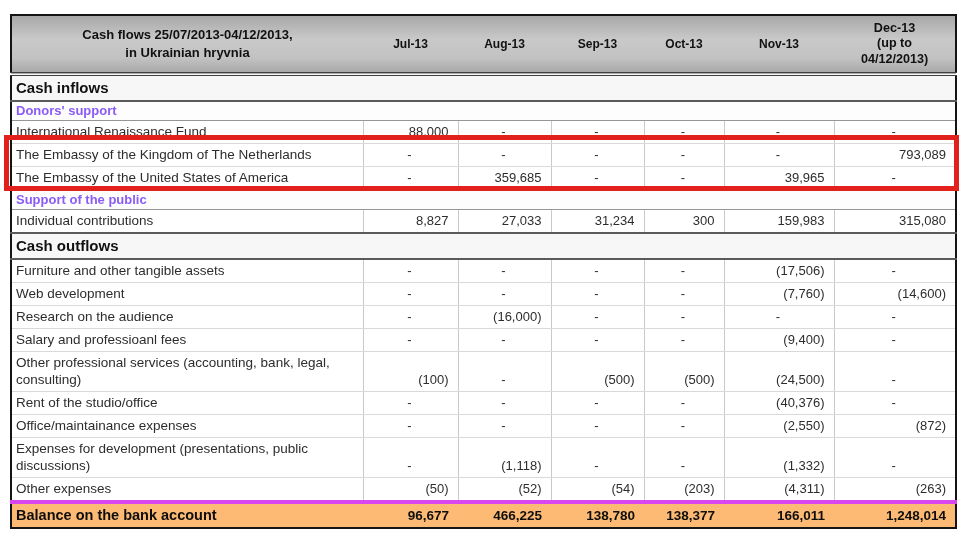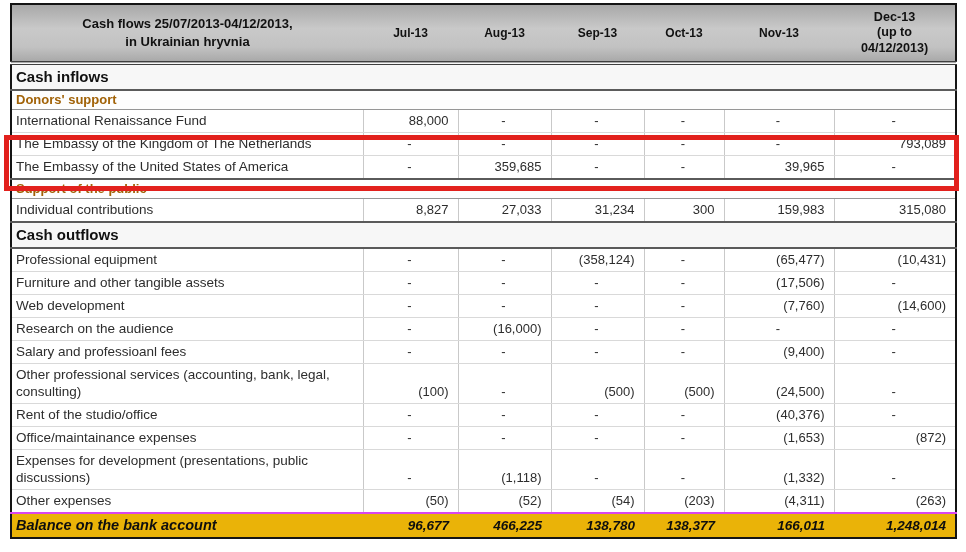--- a/index.html
+++ b/index.html
@@ -3,21 +3,21 @@
 <meta charset="utf-8">
 <style>
   html, body {
     margin: 0; padding: 0;
     width: 966px; height: 552px;
     background: #ffffff;
     font-family: "Liberation Sans", sans-serif;
     overflow: hidden;
     position: relative;
   }
-  .table-wrap { position: absolute; left: 10px; top: 3px; border-radius: 29px; }
+  .table-wrap { position: absolute; left: 10px; top: 14px; border-radius: 29px; }
   table {
     border: 2px solid #141414;
     border-collapse: collapse;
     table-layout: fixed;
     width: 945px;
     background: #ffffff;
   }
   
   thead th {
     background: linear-gradient(180deg, #a8a8a8 0%, #c9c9c9 42%, #c2c2c2 75%, #a9a9a9 100%);
@@ -34,21 +34,21 @@
   th.mon div:only-child { font-size: 12px; }
   
   .section-lg td {
     font-size: 15px; font-weight: bold; color: #111;
     padding: 3px 20px 4px 4px;
     border-top: 2px solid #5a5a5a;
     border-bottom: 2px solid #5a5a5a;
     background: #f7f7f7;
   }
   .section-sm td {
-    font-size: 13px; font-weight: bold; color: #a16207;
+    font-size: 13px; font-weight: bold; color: #8b5cf6;
     padding: 1px 4px 2px 4px;
     border-top: 2px solid #5a5a5a;
     border-bottom: 1px solid #969696;
     background: #fdfdfd;
   }
   
   .data td { border-bottom: 1px solid #d9d9d9; color: #2d2d2d; }
   .data .lab {
     padding: 2px 3px 3px 4px;
     font-size: 13.5px; line-height: 17px;
@@ -57,23 +57,23 @@
   .data .val {
     border-left: 1px solid #c9c9c9;
     text-align: right;
     padding: 2px 9px 3px 2px;
     font-size: 13px; line-height: 17px;
     vertical-align: bottom;
   }
   .data .val.dash { text-align: center; padding-right: 4px; }
   
   .balance td {
-    background: #eab308;
-    border-top: 2px solid #d946ef;
-    font-weight: bold; color: #0e0e0e; font-style: italic;
+    background: #fdba74;
+    border-top: 4px solid #d946ef;
+    font-weight: bold; color: #0e0e0e;
   }
   .balance .lab { font-size: 14.5px; padding: 3px 4px 4px 4px; }
   .balance .val { font-size: 13.5px; text-align: right; padding: 3px 9px 4px 2px; }
   
   #hlbox {
     position: absolute;
     box-sizing: border-box;
     border: 5px solid #e2201c;
     background: transparent;
     pointer-events: none;
@@ -164,29 +164,20 @@
           <td class="val">27,033</td>
           <td class="val">31,234</td>
           <td class="val">300</td>
           <td class="val">159,983</td>
           <td class="val">315,080</td>
         </tr>
         <tr class="section-lg">
           <td colspan="7">Cash outflows</td>
         </tr>
         <tr class="data">
-          <td class="lab">Professional equipment</td>
-          <td class="val dash">-</td>
-          <td class="val dash">-</td>
-          <td class="val">(358,124)</td>
-          <td class="val dash">-</td>
-          <td class="val">(65,477)</td>
-          <td class="val">(10,431)</td>
-        </tr>
-        <tr class="data">
           <td class="lab">Furniture and other tangible assets</td>
           <td class="val dash">-</td>
           <td class="val dash">-</td>
           <td class="val dash">-</td>
           <td class="val dash">-</td>
           <td class="val">(17,506)</td>
           <td class="val dash">-</td>
         </tr>
         <tr class="data">
           <td class="lab">Web development</td>
@@ -232,21 +223,21 @@
           <td class="val dash">-</td>
           <td class="val">(40,376)</td>
           <td class="val dash">-</td>
         </tr>
         <tr class="data">
           <td class="lab">Office/maintainance expenses</td>
           <td class="val dash">-</td>
           <td class="val dash">-</td>
           <td class="val dash">-</td>
           <td class="val dash">-</td>
-          <td class="val">(1,653)</td>
+          <td class="val">(2,550)</td>
           <td class="val">(872)</td>
         </tr>
         <tr class="data">
           <td class="lab">Expenses for development (presentations, public discussions)</td>
           <td class="val dash">-</td>
           <td class="val">(1,118)</td>
           <td class="val dash">-</td>
           <td class="val dash">-</td>
           <td class="val">(1,332)</td>
           <td class="val dash">-</td>

